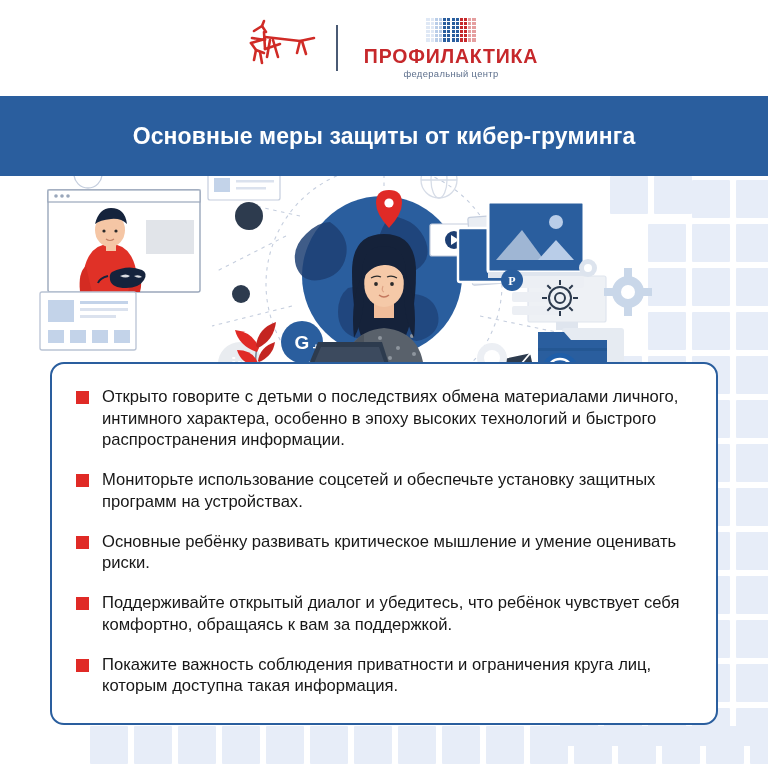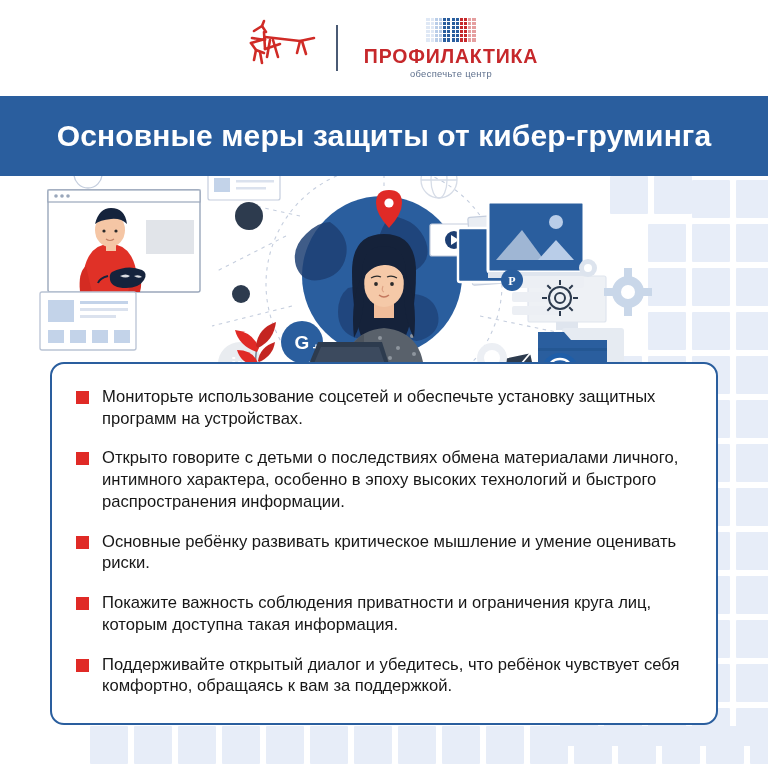--- a/index.html
+++ b/index.html
@@ -99,21 +99,21 @@
     height: 80px;
     background: #2a5e9e;
     z-index: 6;
     display: flex;
     align-items: center;
     justify-content: center;
     text-align: center;
   }
   .banner-title {
     color: #ffffff;
-    font-size: 30px;
+    font-size: 23px;
     font-weight: bold;
     line-height: 1.22;
     letter-spacing: 0.1px;
     padding: 0 40px;
     font-family: "Liberation Sans", sans-serif;
   }
 
   
   .illus {
     position: absolute;
@@ -336,21 +336,21 @@
           <i style="background: rgb(42, 94, 158); opacity: 1;"></i>
           <i style="background: rgb(42, 94, 158); opacity: 1;"></i>
           <i style="background: rgb(42, 94, 158); opacity: 1;"></i>
           <i style="background: rgb(42, 94, 158); opacity: 1;"></i>
           <i style="background: rgb(198, 40, 43); opacity: 1;"></i>
           <i style="background: rgb(198, 40, 43); opacity: 1;"></i>
           <i style="background: rgb(198, 40, 43); opacity: 0.45;"></i>
           <i style="background: rgb(198, 40, 43); opacity: 0.45;"></i>
         </div>
       <div class="logo-word">ПРОФИЛАКТИКА</div>
-      <div class="logo-sub">обеспечьте центр</div>
+      <div class="logo-sub">федеральный центр</div>
     </div>
 
   </div>
 
   <div class="banner">
     <div class="banner-title">
       <span>Основные меры защиты от кибер-груминга</span><br>
     </div>
   </div>
 
@@ -577,34 +577,34 @@
         <circle cx="348" cy="190" r="3" fill="#ffffff"></circle>
       </g>
 
     </svg>
   </div>
 
   <div class="card">
     <ul class="bullet-list" id="bulletList">
         <li class="bullet">
           <span class="bullet-marker" style="background: rgb(224, 42, 38);"></span>
-          <span class="bullet-text">Мониторьте использование соцсетей и обеспечьте установку защитных программ на устройствах.</span>
+          <span class="bullet-text">Открыто говорите с детьми о последствиях обмена материалами личного, интимного характера, особенно в эпоху высоких технологий и быстрого распространения информации.</span>
         </li>
         <li class="bullet">
           <span class="bullet-marker" style="background: rgb(224, 42, 38);"></span>
-          <span class="bullet-text">Открыто говорите с детьми о последствиях обмена материалами личного, интимного характера, особенно в эпоху высоких технологий и быстрого распространения информации.</span>
+          <span class="bullet-text">Мониторьте использование соцсетей и обеспечьте установку защитных программ на устройствах.</span>
         </li>
         <li class="bullet">
           <span class="bullet-marker" style="background: rgb(224, 42, 38);"></span>
           <span class="bullet-text">Основные ребёнку развивать критическое мышление и умение оценивать риски.</span>
         </li>
         <li class="bullet">
           <span class="bullet-marker" style="background: rgb(224, 42, 38);"></span>
-          <span class="bullet-text">Покажите важность соблюдения приватности и ограничения круга лиц, которым доступна такая информация.</span>
+          <span class="bullet-text">Поддерживайте открытый диалог и убедитесь, что ребёнок чувствует себя комфортно, обращаясь к вам за поддержкой.</span>
         </li>
         <li class="bullet">
           <span class="bullet-marker" style="background: rgb(224, 42, 38);"></span>
-          <span class="bullet-text">Поддерживайте открытый диалог и убедитесь, что ребёнок чувствует себя комфортно, обращаясь к вам за поддержкой.</span>
+          <span class="bullet-text">Покажите важность соблюдения приватности и ограничения круга лиц, которым доступна такая информация.</span>
         </li>
       </ul>
   </div>
 
 </div>
 
 </body></html>

